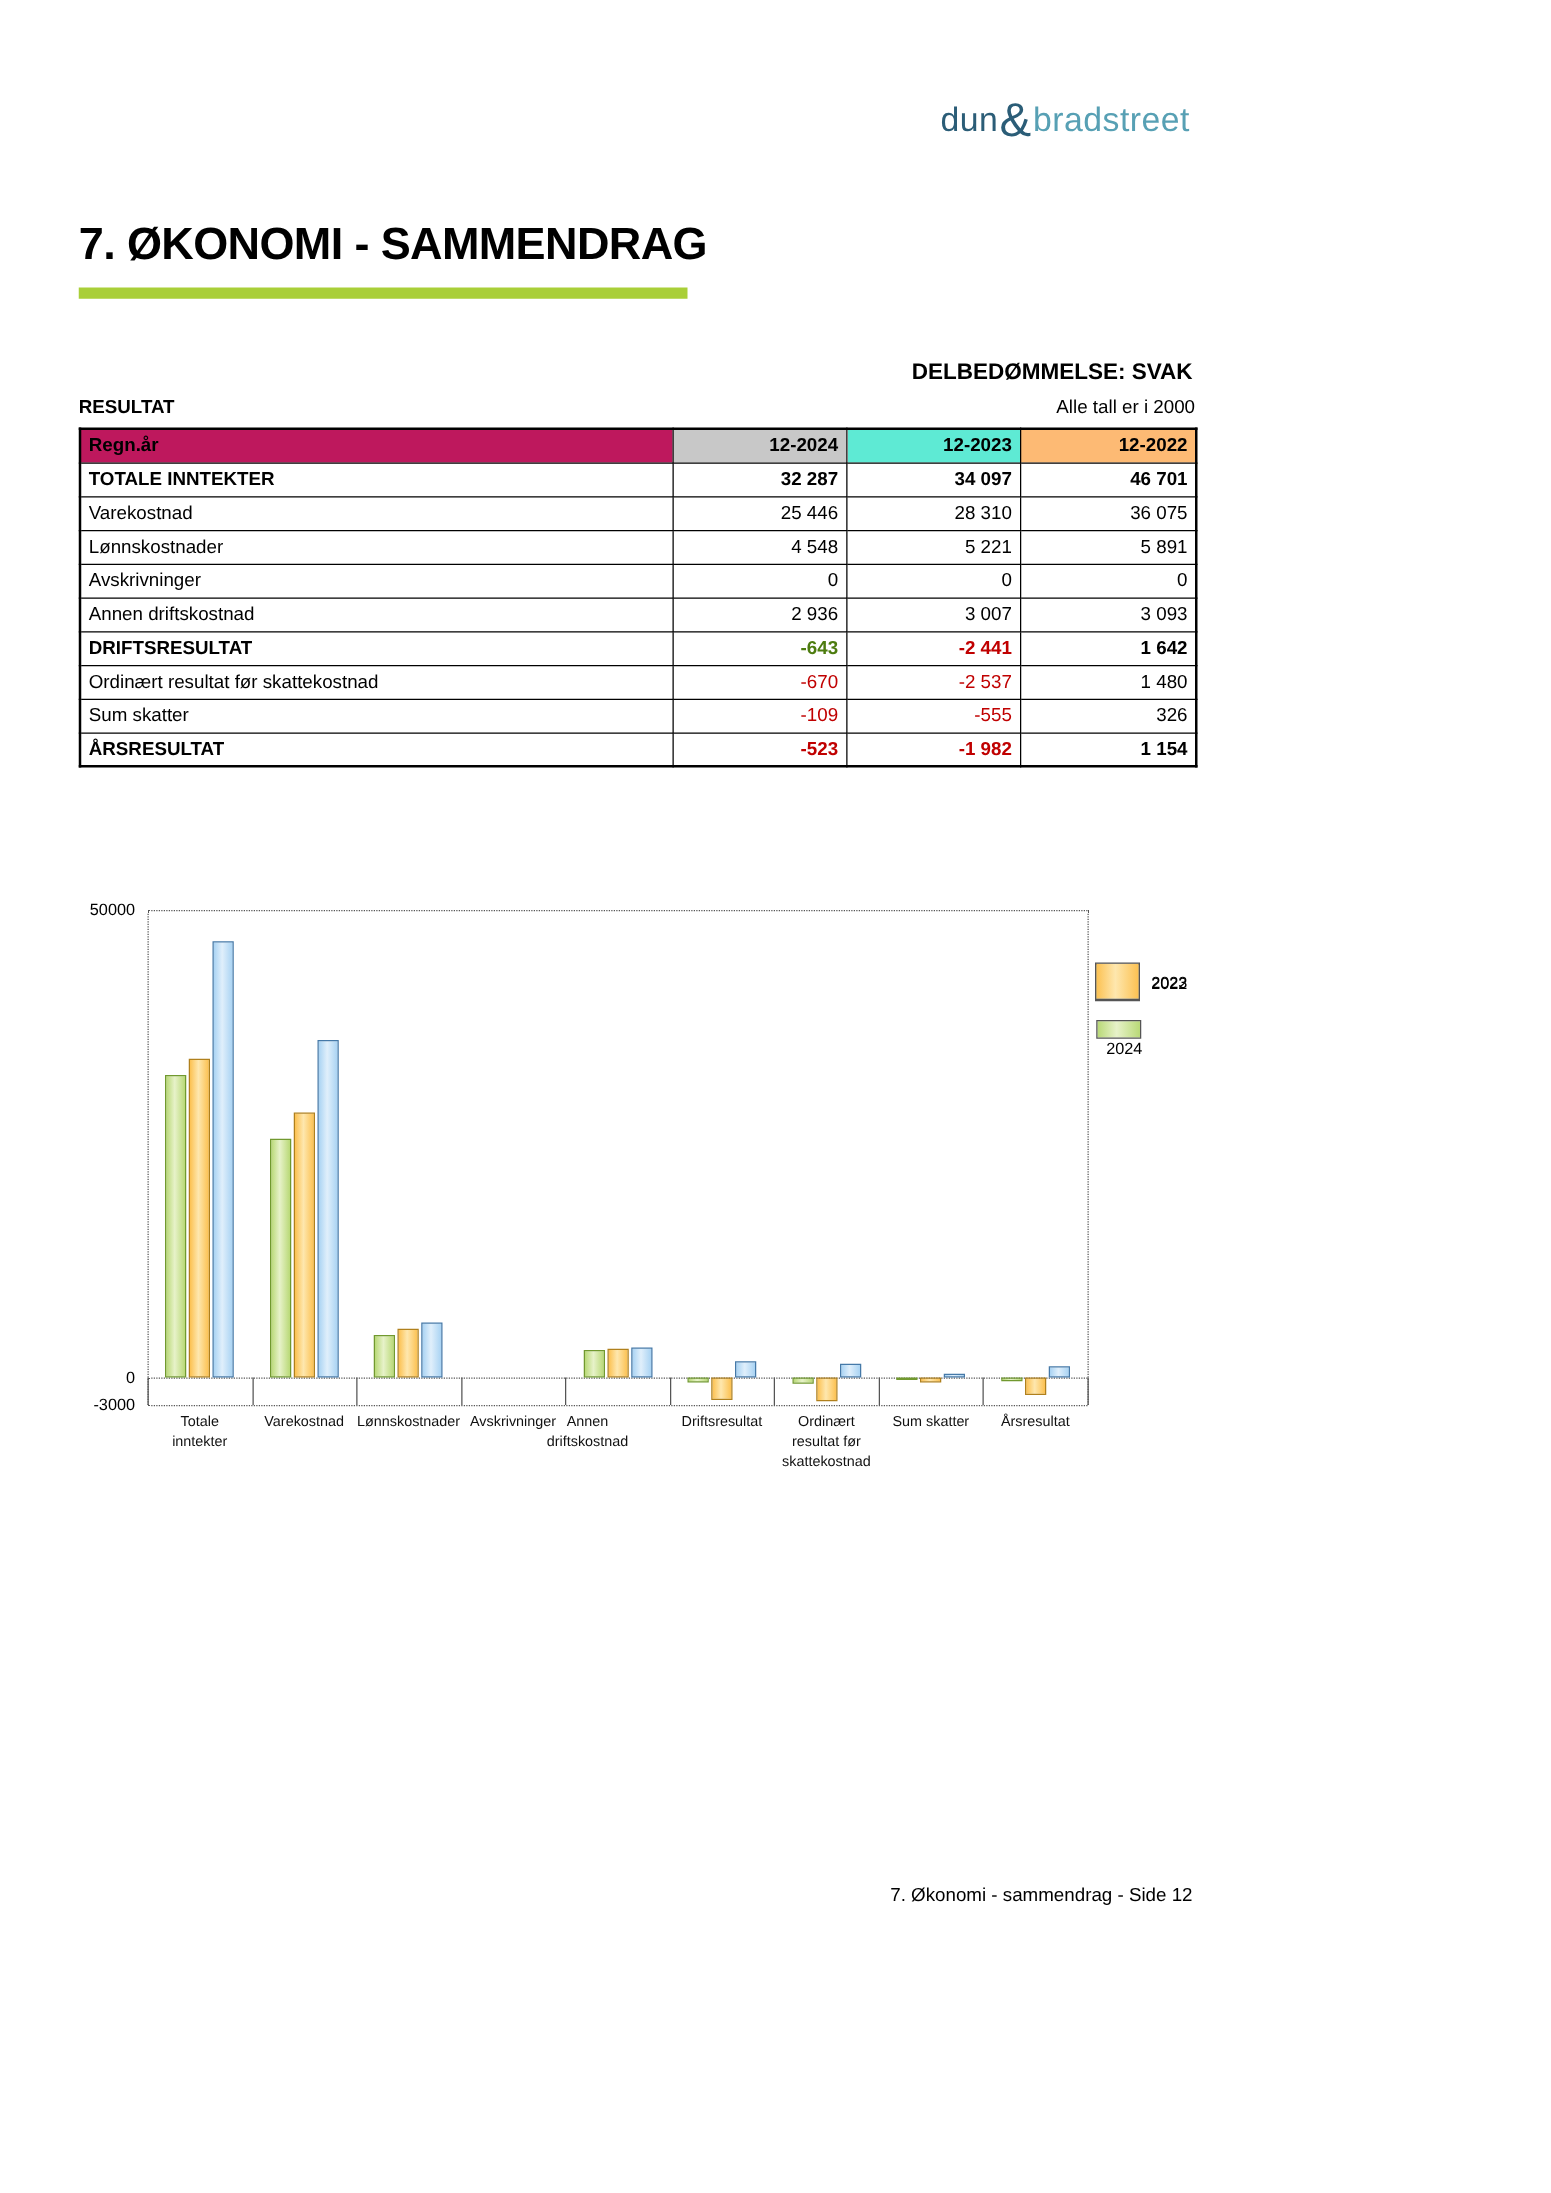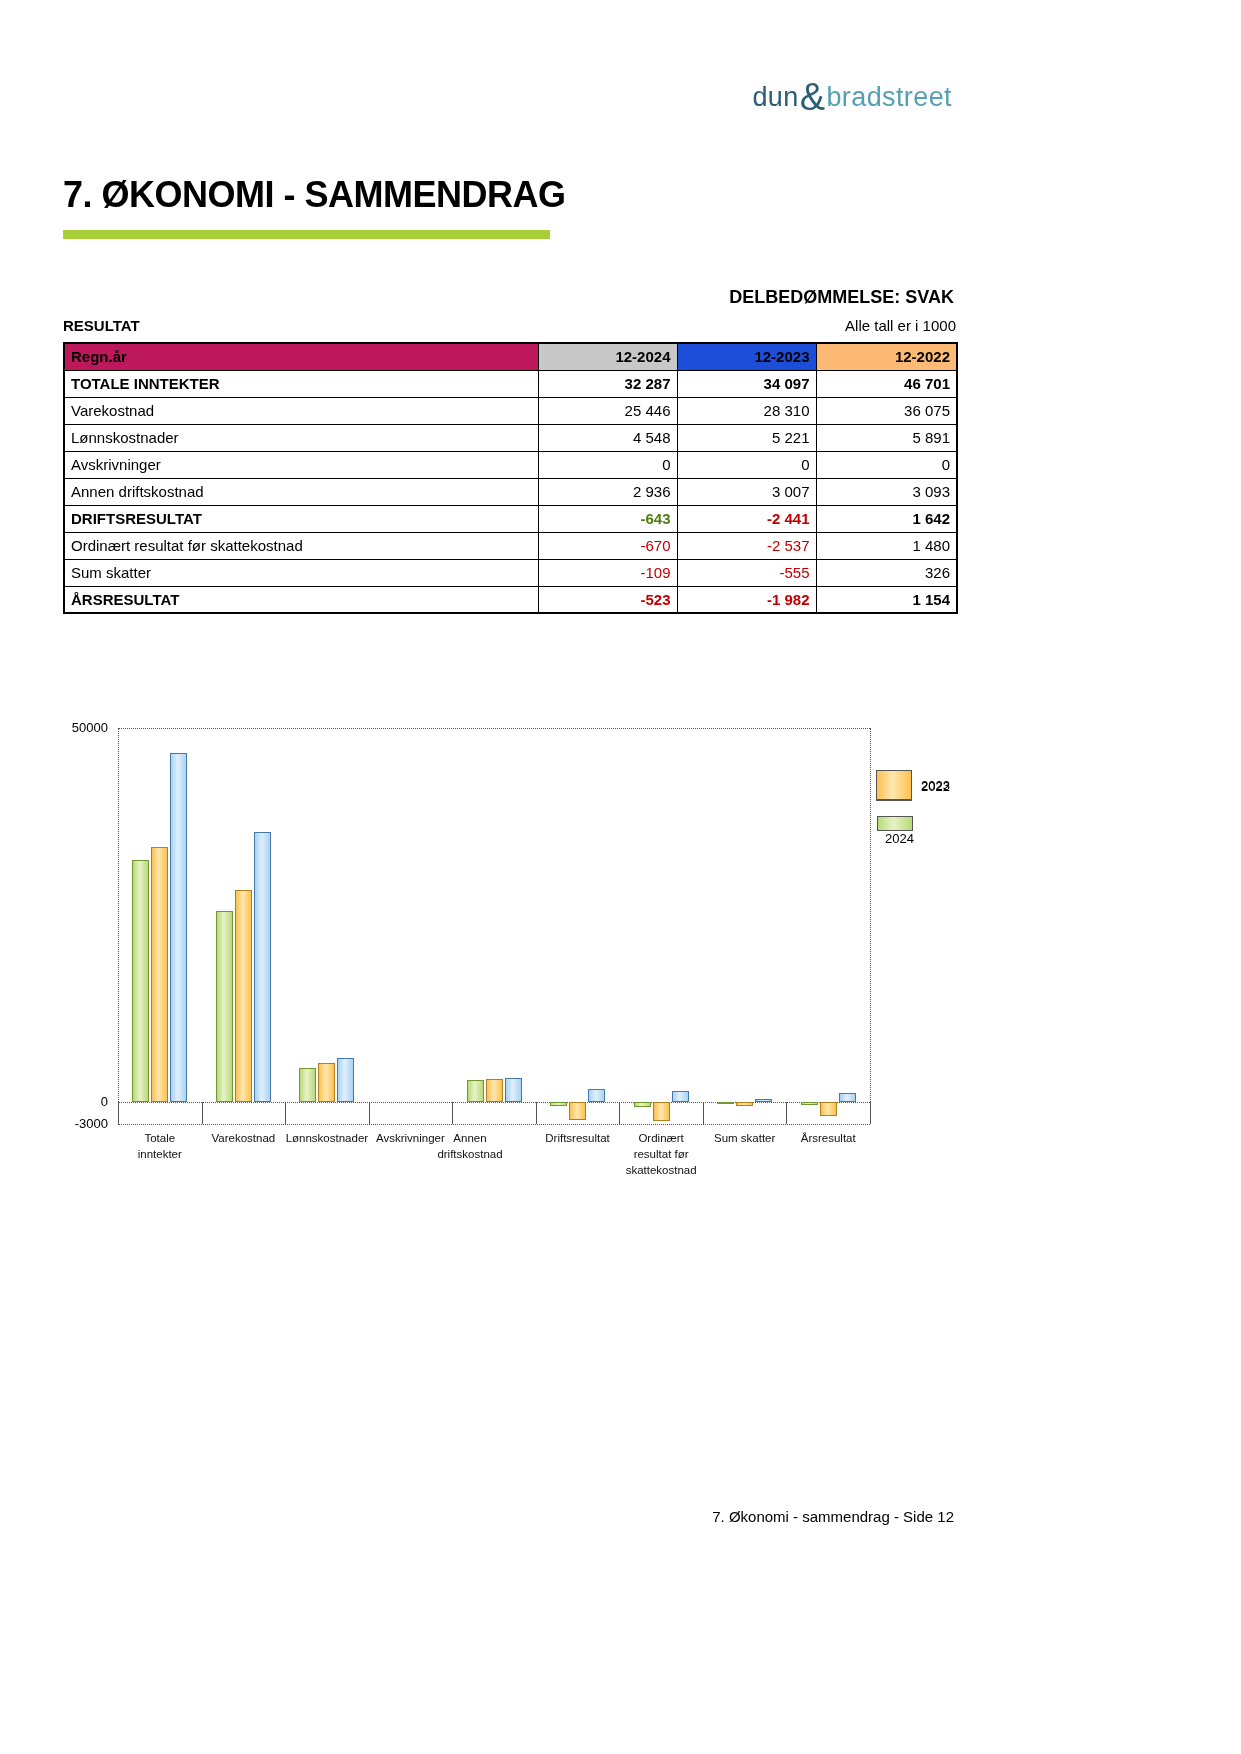--- a/index.html
+++ b/index.html
@@ -51,35 +51,35 @@
     <span class="dun" style="color: rgb(43, 93, 119);">dun</span><span class="amp" style="color: rgb(43, 93, 119);">&amp;</span><span class="brad" style="color: rgb(87, 160, 180);">bradstreet</span>
   </div>
 
   <h1 class="title">7. ØKONOMI - SAMMENDRAG</h1>
   <div class="title-rule" style="background: rgb(169, 207, 56);"></div>
 
   <div class="assessment">DELBEDØMMELSE: SVAK</div>
 
   <div class="subhead">
     <span class="section-label">RESULTAT</span>
-    <span class="units-note">Alle tall er i 1000</span>
+    <span class="units-note">Alle tall er i 2000</span>
   </div>
 
   <table class="results">
     <colgroup>
       <col style="width:474px">
         <col style="width:139px">
         <col style="width:139px">
         <col style="width:141px">
     </colgroup>
     <thead id="results-thead">
         <tr>
           <th style="background: #be185d;">Regn.år</th>
           <th style="background: rgb(200, 200, 200);">12-2024</th>
-          <th style="background: #1d4ed8;">12-2023</th>
+          <th style="background: #5eead4;">12-2023</th>
           <th style="background: #fdba74;">12-2022</th>
         </tr>
       </thead>
     <tbody id="results-tbody">
         <tr class="bold">
           <td class="lbl">TOTALE INNTEKTER</td>
           <td>32 287</td>
           <td>34 097</td>
           <td>46 701</td>
         </tr>

